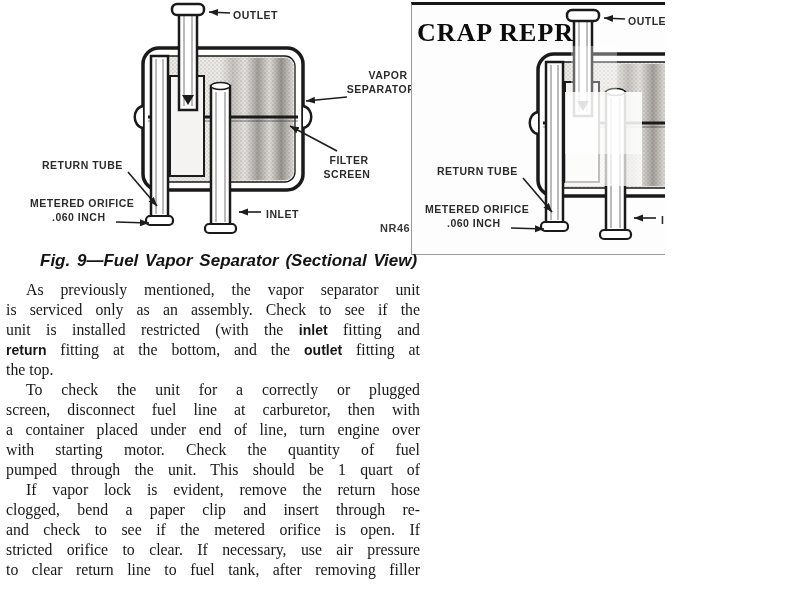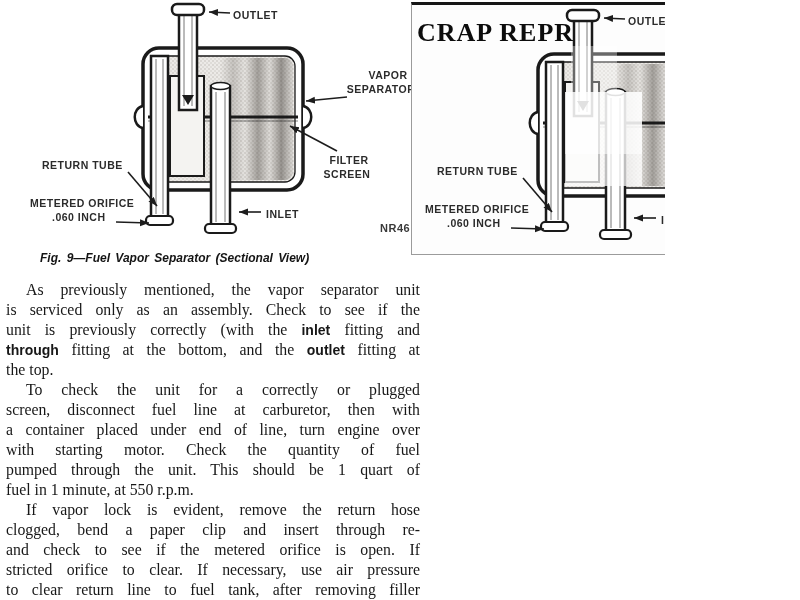--- a/index.html
+++ b/index.html
@@ -7,21 +7,21 @@
 
   #diagram-left{position:absolute;left:0;top:0;width:420px;height:250px;}
 
   #repro-panel{position:absolute;left:411px;top:2px;width:420px;height:253px;box-sizing:border-box;
     border:1px solid #9b9b9b;border-top:3px solid #161616;background:#fdfdfd;overflow:hidden;}
   #repro-title{position:absolute;left:5px;top:13px;font-family:"Liberation Serif",serif;font-weight:bold;
     font-size:26px;letter-spacing:1px;color:#0c0c0c;white-space:nowrap;}
   #diagram-right{position:absolute;left:-17px;top:1px;width:420px;height:250px;}
 
   .fig-caption{position:absolute;left:40px;top:251px;width:372px;font-family:"Liberation Sans",sans-serif;
-    font-style:italic;font-weight:bold;font-size:12px;color:#141414;word-spacing:2px;white-space:nowrap;}
+    font-style:italic;font-weight:bold;font-size:17px;color:#141414;word-spacing:2px;white-space:nowrap;}
 
   #article{position:absolute;left:6px;top:280px;width:414px;font-family:"Liberation Serif",serif;
     font-size:15.8px;line-height:20px;color:#171717;}
   .tline{text-align:justify;text-align-last:justify;}
   .tline.last{text-align-last:left;}
   .tline.first{text-indent:20px;}
   .bold-term{font-family:"Liberation Sans",sans-serif;font-weight:bold;font-size:14px;}
 
   .dlabel{font-family:"Liberation Sans",sans-serif;font-size:10.5px;font-weight:bold;fill:#2b2b2b;letter-spacing:0.5px;}
   .dcode{font-family:"Liberation Sans",sans-serif;font-size:11px;font-weight:bold;fill:#3a3a3a;letter-spacing:0.5px;}
@@ -177,31 +177,30 @@
     <text class="dcode" x="380" y="232">NR46</text>
   </svg></div>
   </div>
 
   <div class="fig-caption">Fig. 9—Fuel Vapor Separator (Sectional View)</div>
 
   <div id="article">
       <div>
         <div class="tline first"><span>As previously mentioned, the vapor separator unit</span></div>
         <div class="tline"><span>is serviced only as an assembly. Check to see if the</span></div>
-        <div class="tline"><span>unit is previously correctly (with the </span><span class="bold-term">inlet</span><span> fitting and</span></div>
-        <div class="tline"><span class="bold-term">through</span><span> fitting at the bottom, and the </span><span class="bold-term">outlet</span><span> fitting at</span></div>
+        <div class="tline"><span>unit is installed restricted (with the </span><span class="bold-term">inlet</span><span> fitting and</span></div>
+        <div class="tline"><span class="bold-term">return</span><span> fitting at the bottom, and the </span><span class="bold-term">outlet</span><span> fitting at</span></div>
         <div class="tline last"><span>the top.</span></div>
       </div>
       <div>
         <div class="tline first"><span>To check the unit for a correctly or plugged</span></div>
         <div class="tline"><span>screen, disconnect fuel line at carburetor, then with</span></div>
         <div class="tline"><span>a container placed under end of line, turn engine over</span></div>
         <div class="tline"><span>with starting motor. Check the quantity of fuel</span></div>
         <div class="tline"><span>pumped through the unit. This should be 1 quart of</span></div>
-        <div class="tline last"><span>fuel in 1 minute, at 550 r.p.m.</span></div>
       </div>
       <div>
         <div class="tline first"><span>If vapor lock is evident, remove the return hose</span></div>
         <div class="tline"><span>clogged, bend a paper clip and insert through re-</span></div>
         <div class="tline"><span>and check to see if the metered orifice is open. If</span></div>
         <div class="tline"><span>stricted orifice to clear. If necessary, use air pressure</span></div>
         <div class="tline"><span>to clear return line to fuel tank, after removing filler</span></div>
       </div>
     </div>
 </div>

